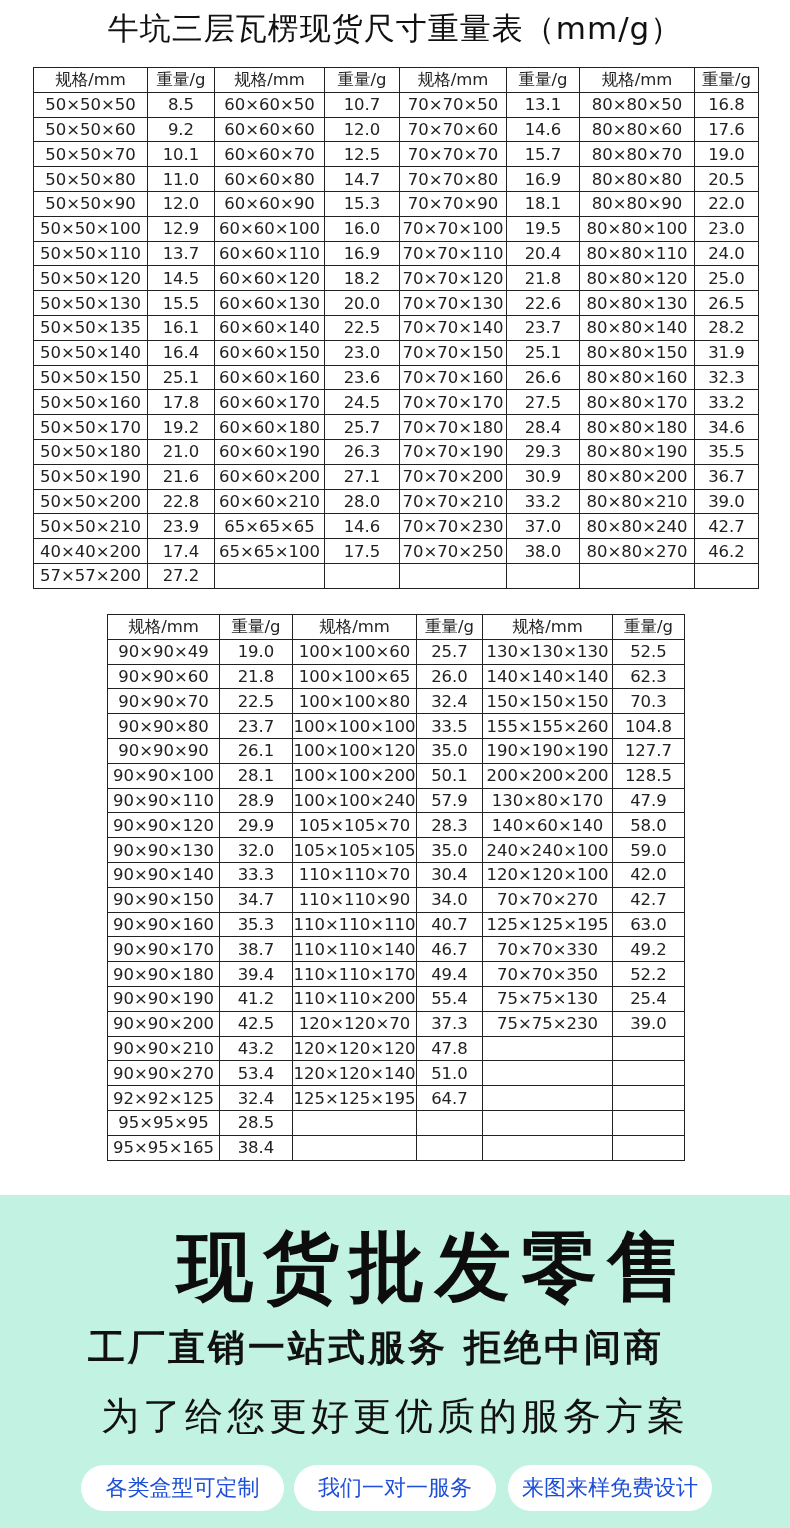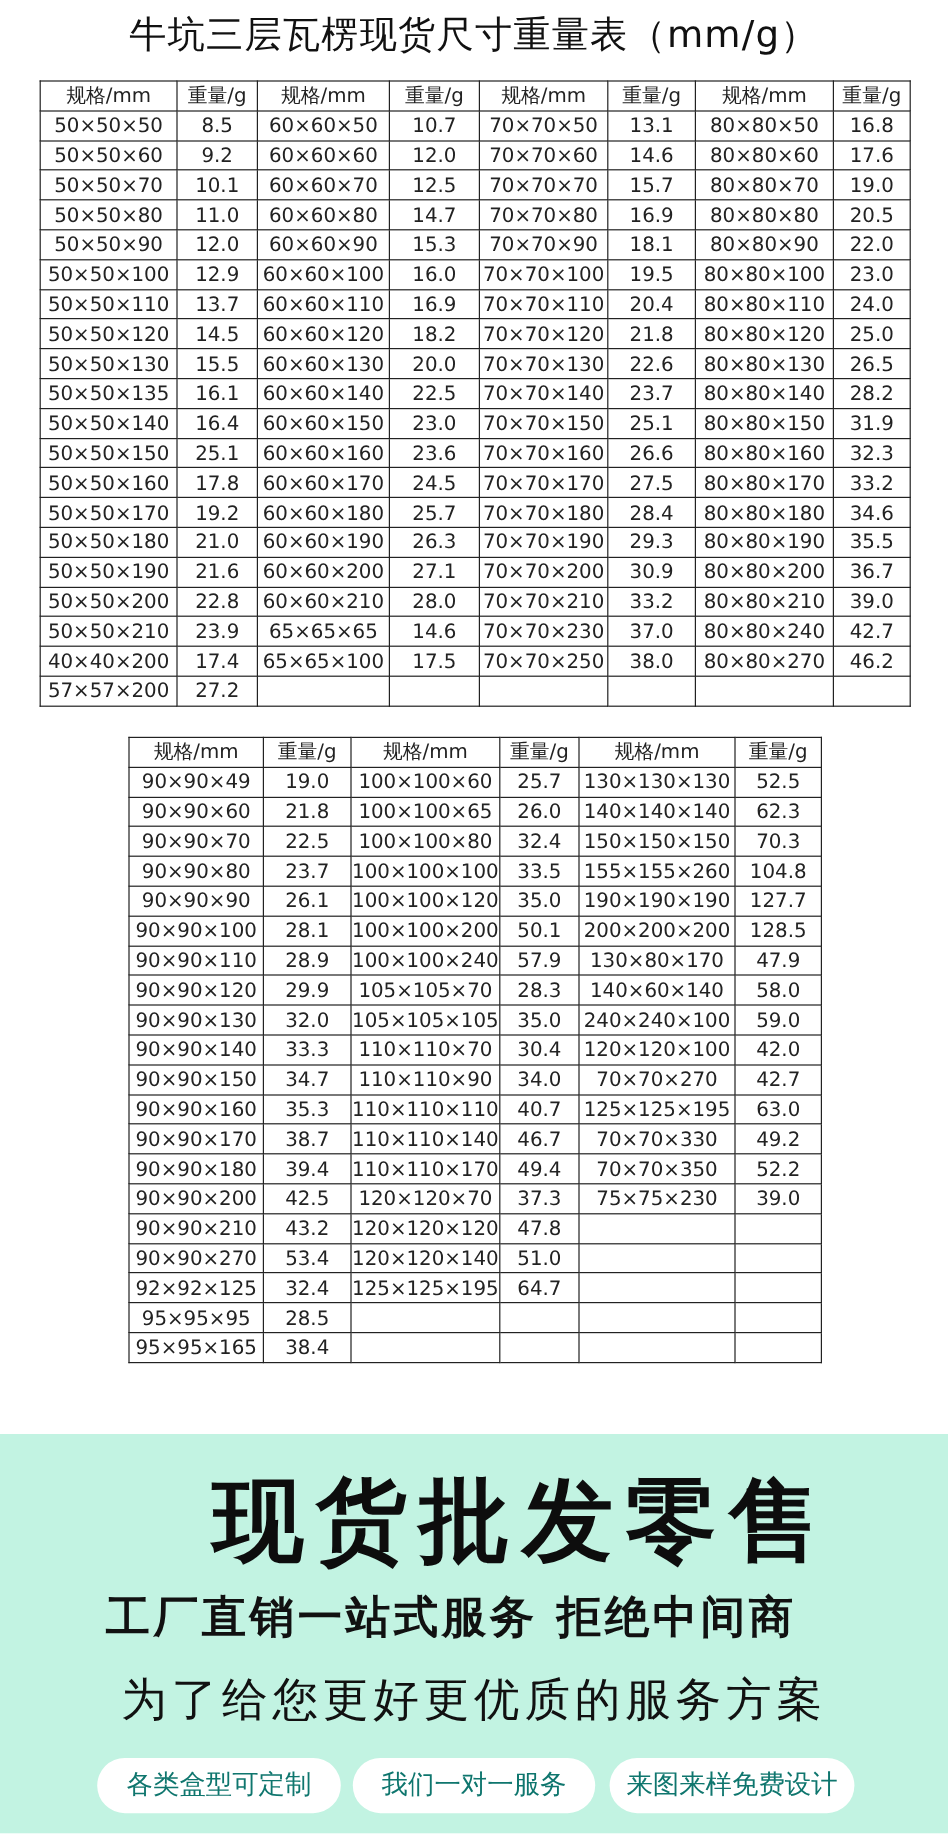--- a/index.html
+++ b/index.html
@@ -15,21 +15,21 @@
   #t2 { left:107px; top:614px; width:577px; }
   .promo { position:absolute; left:0; top:1195px; width:790px; height:333px; background:#c2f3e2; }
   .promo .big { position:absolute; left:0; top:22px; width:790px; text-align:center;
                 font-size:76px; font-weight:bold; letter-spacing:10px; color:#0d0d0d;padding-left:40px; }
   .promo .sub1 { position:absolute; left:0; top:128px; width:752px; text-align:center;
                  font-size:37px; font-weight:bold; letter-spacing:3px; color:#111; }
   .promo .sub2 { position:absolute; left:0; top:196px; width:790px; text-align:center;
                  font-size:38px; letter-spacing:4px; color:#111; }
   .pills { position:absolute; left:0; top:270px; width:790px; }
   .pill { position:absolute; top:0; height:46px; line-height:46px; background:#ffffff;
-          border-radius:23px; text-align:center; font-size:22px; color:#0f766e; }
+          border-radius:23px; text-align:center; font-size:22px; color:#1d4ed8; }
 </style>
 </head>
 <body>
 
 <div class="title">牛坑三层瓦楞现货尺寸重量表（mm/g）</div>
 
 <table id="t1">
   <colgroup>
     <col style="width:114px">
       <col style="width:67px">
@@ -382,20 +382,28 @@
       </tr>
       <tr>
         <td>90×90×180</td>
         <td>39.4</td>
         <td>110×110×170</td>
         <td>49.4</td>
         <td>70×70×350</td>
         <td>52.2</td>
       </tr>
       <tr>
+        <td>90×90×190</td>
+        <td>41.2</td>
+        <td>110×110×200</td>
+        <td>55.4</td>
+        <td>75×75×130</td>
+        <td>25.4</td>
+      </tr>
+      <tr>
         <td>90×90×200</td>
         <td>42.5</td>
         <td>120×120×70</td>
         <td>37.3</td>
         <td>75×75×230</td>
         <td>39.0</td>
       </tr>
       <tr>
         <td>90×90×210</td>
         <td>43.2</td>

